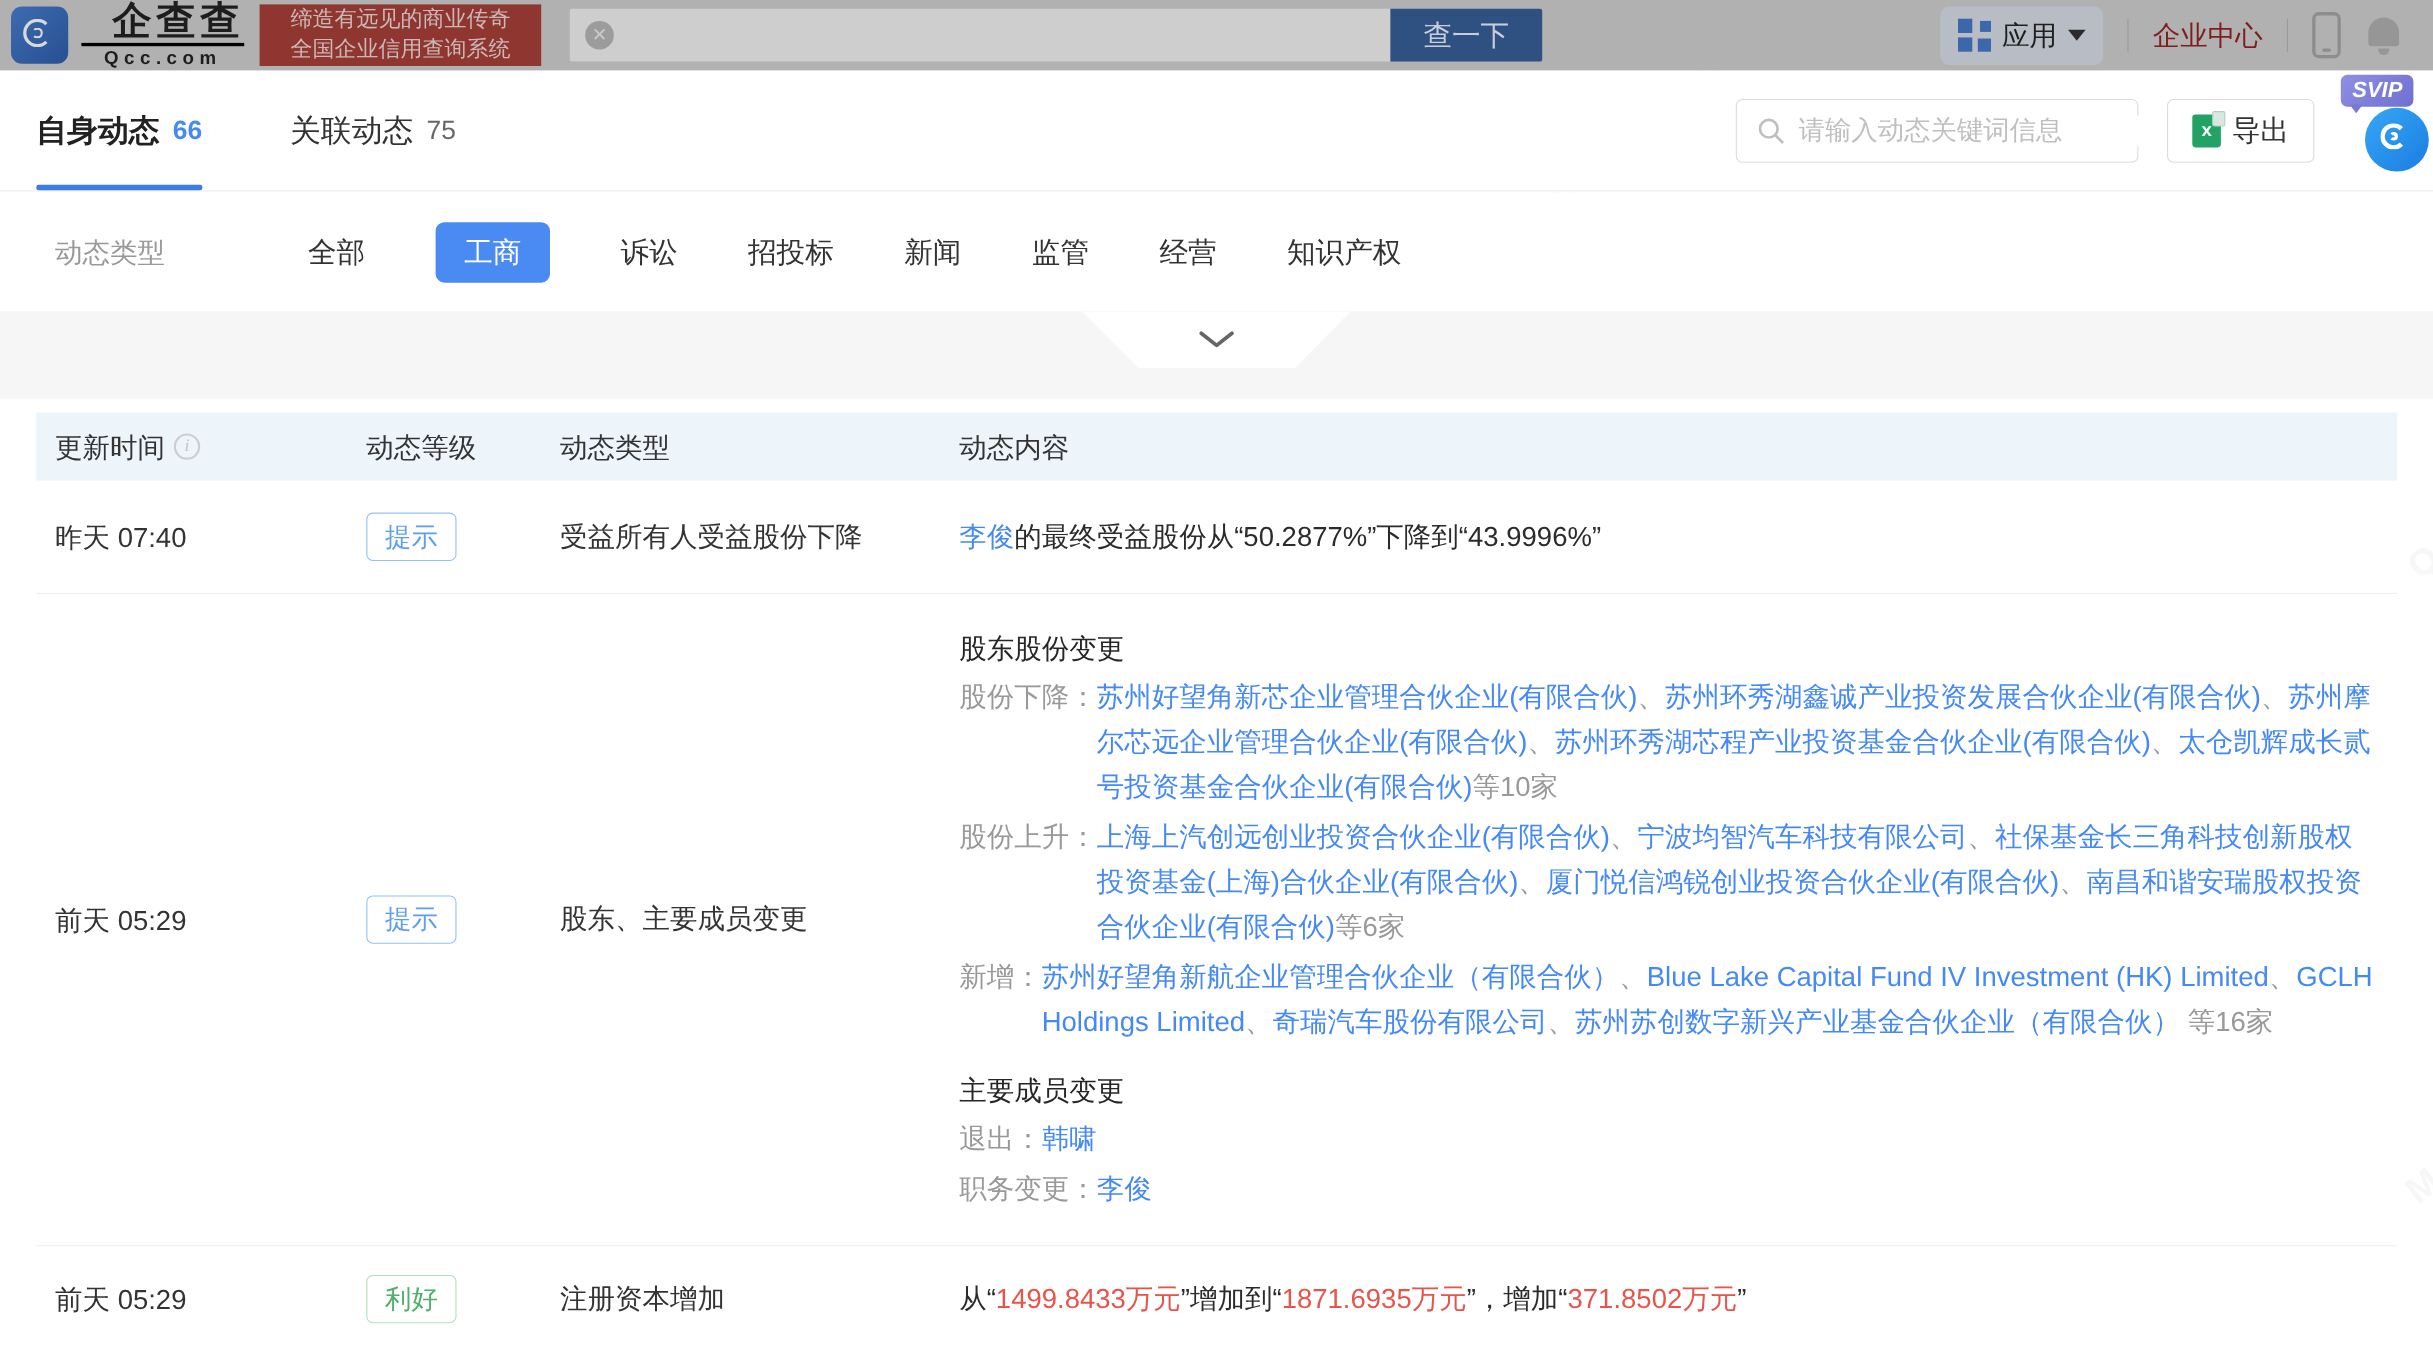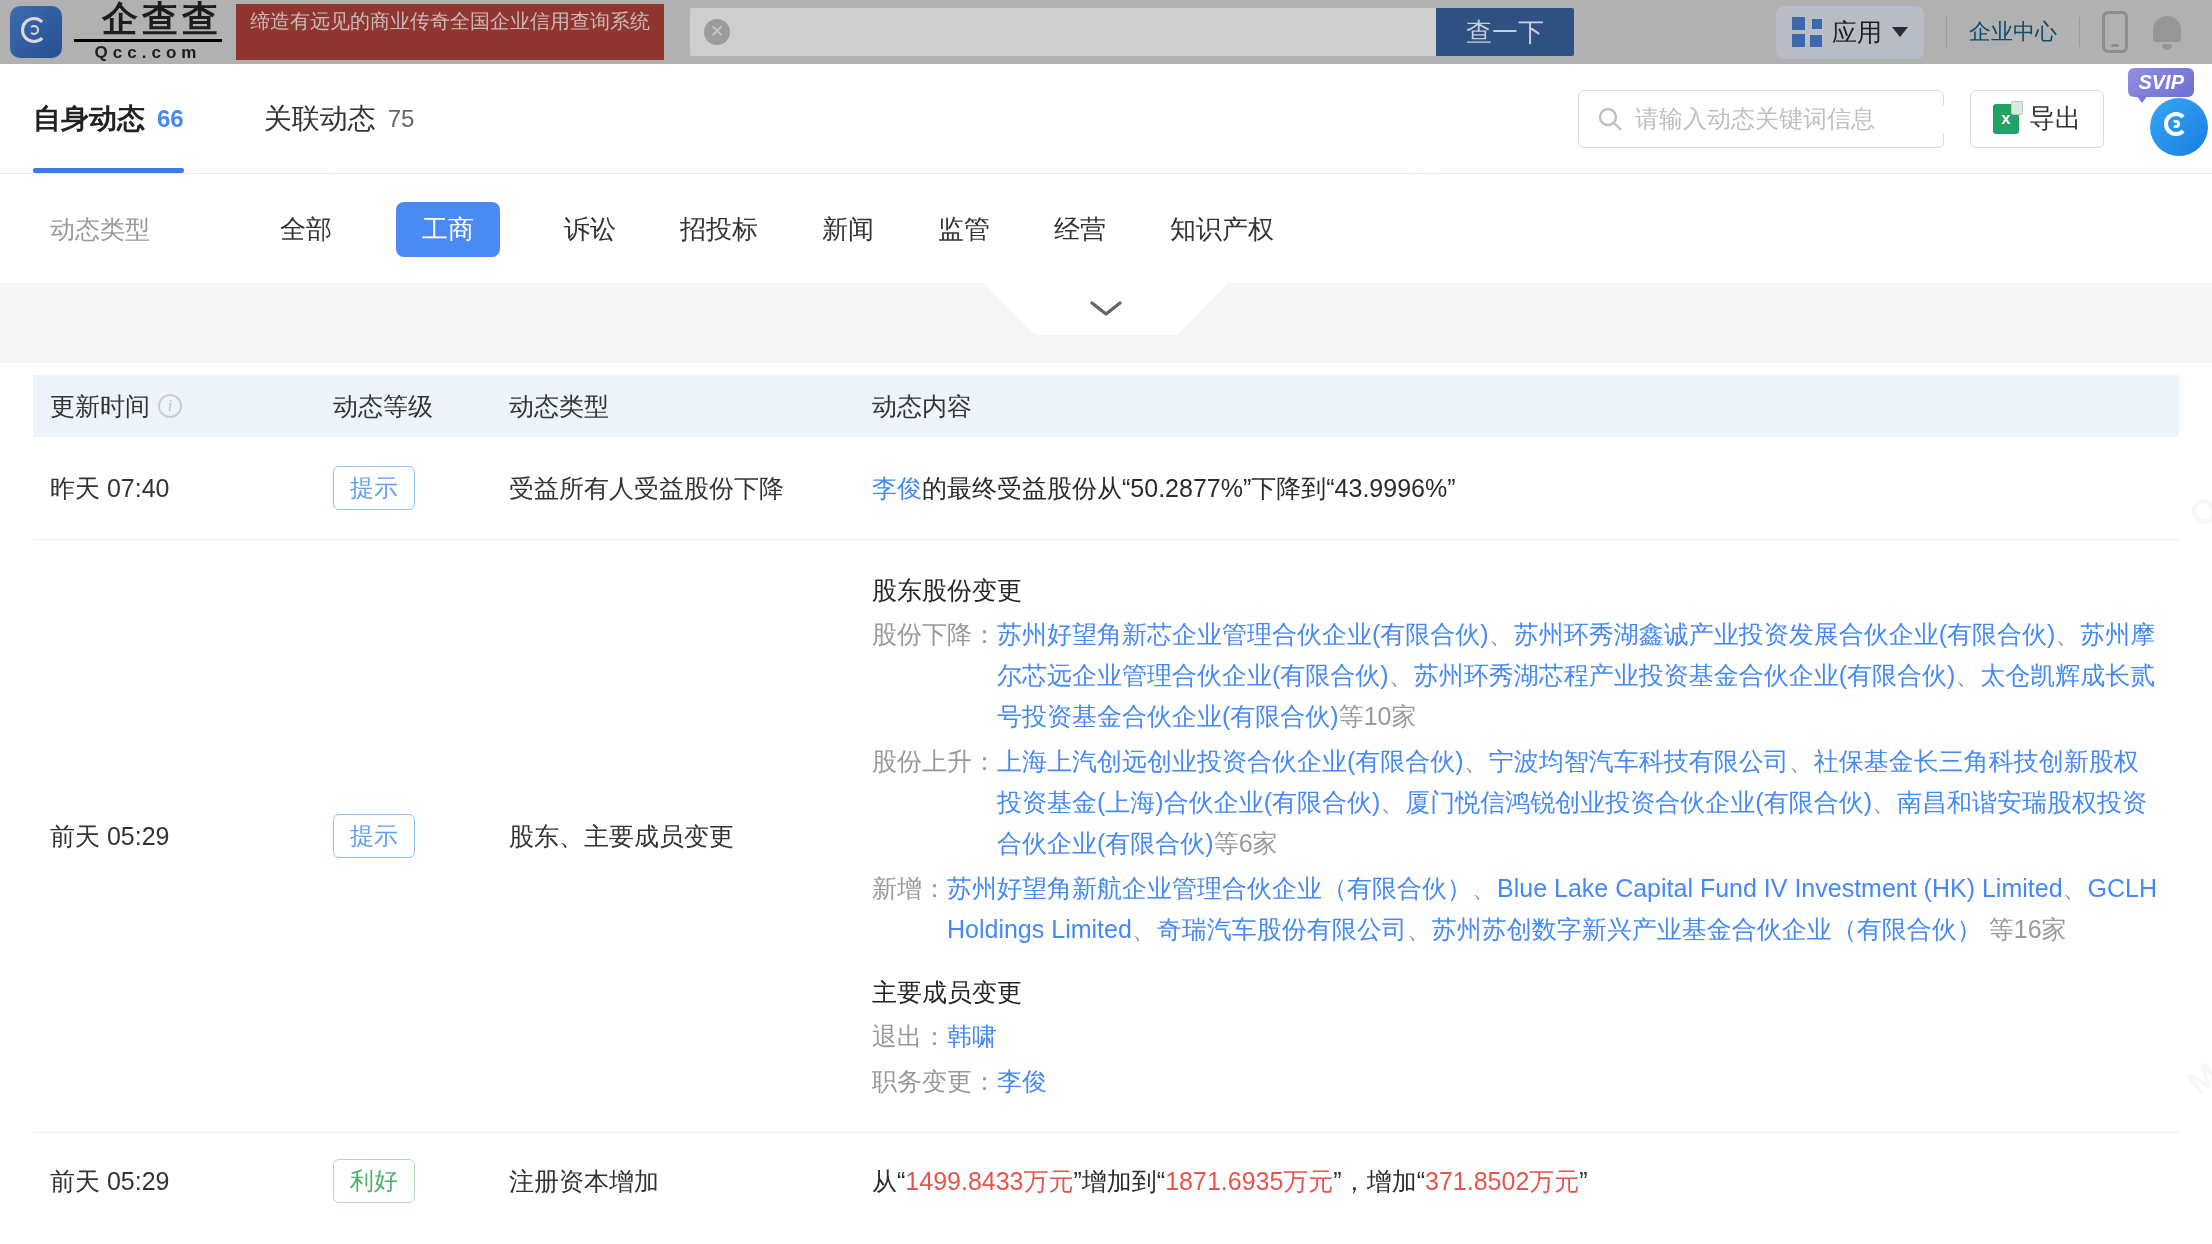--- a/index.html
+++ b/index.html
@@ -26,21 +26,21 @@
     background:linear-gradient(135deg,#3d6cb0,#274f91); position:relative; flex:0 0 auto; }
   .logo-mark .ring { position:absolute; left:11px; top:11px; width:26px; height:26px;
     border:3px solid #d9d9d9; border-radius:50%; border-right-color:transparent; }
   .logo-mark .ring2 { position:absolute; left:19px; top:19px; width:10px; height:10px;
     border:2px solid #d9d9d9; border-radius:50%; border-left-color:transparent; }
   .logo-text { margin-left:12px; text-align:center; }
   .logo-brand { font-size:36px; font-weight:bold; color:#1d1d1d; letter-spacing:4px; line-height:36px;margin-left:28px; }
   .logo-domain { font-size:17px; font-weight:bold; color:#1d1d1d; letter-spacing:5px;
     border-top:3px solid #000000; margin-top:2px; padding-top:1px; }
   .slogan { margin-left:14px; background:#8f3631; color:#cbb9b8; font-size:20px; line-height:27px;
-    padding:4px 14px; height:56px; display:flex; flex-direction:row; justify-content:center; }
+    padding:4px 28px; height:56px; display:flex; flex-direction:column; justify-content:center; }
   .hsearch { margin-left:26px; display:flex; height:48px; }
   .hsearch-box { width:746px; background:#cecece; display:flex; align-items:center;
     border-radius:2px 0 0 2px; padding:0 14px; }
   .hsearch-input { flex:1; border:none; outline:none; background:transparent; font-size:25px;
     color:#3b3b3b; font-family:inherit; }
   .hclear { width:26px; height:26px; border-radius:50%; background:#9c9c9c; color:#c9c9c9;
     font-size:17px; line-height:26px; text-align:center; flex:0 0 auto; cursor:pointer; }
   .hsearch-btn { width:138px; background:#2f5181; color:#c8cfdb; font-size:26px; border:none;
     border-radius:0 2px 2px 0; cursor:pointer; font-family:inherit; }
   .topnav { margin-left:auto; display:flex; align-items:center; padding-right:28px; gap:22px; }
@@ -49,21 +49,21 @@
   .grid-icon { width:30px; height:30px; position:relative; }
   .grid-icon i { position:absolute; background:#3c67aa; }
   .grid-icon i:nth-child(1){left:0;top:0;width:13px;height:13px;}
   .grid-icon i:nth-child(2){right:0;top:2px;width:10px;height:10px;}
   .grid-icon i:nth-child(3){left:0;bottom:0;width:13px;height:13px;}
   .grid-icon i:nth-child(4){right:0;bottom:0;width:12px;height:12px;}
   .apps-label { font-size:25px; color:#1f1f1f; }
   .caret { width:0; height:0; border-left:8px solid transparent; border-right:8px solid transparent;
     border-top:10px solid #2b2b2b; }
   .vdiv { width:1px; height:30px; background:#9a9a9a; }
-  .nav-link { font-size:22px; color:#0c4a6e; cursor:pointer; }
+  .nav-link { font-size:25px; color:#7f1d1d; cursor:pointer; }
   .phone-icon { width:26px; height:42px; border:3px solid #8d8d8d; border-radius:6px; position:relative; cursor:pointer;}
   .phone-icon::after { content:""; position:absolute; left:50%; bottom:3px; transform:translateX(-50%);
     width:8px; height:3px; background:#8d8d8d; border-radius:2px; }
   .bell-icon { width:34px; height:40px; position:relative; cursor:pointer; }
   .bell-icon::before { content:""; position:absolute; left:3px; top:4px; width:28px; height:26px;
     background:#969696; border-radius:14px 14px 3px 3px; }
   .bell-icon::after { content:""; position:absolute; left:50%; bottom:2px; transform:translateX(-50%);
     width:10px; height:6px; background:#969696; border-radius:0 0 6px 6px; }
 
   

